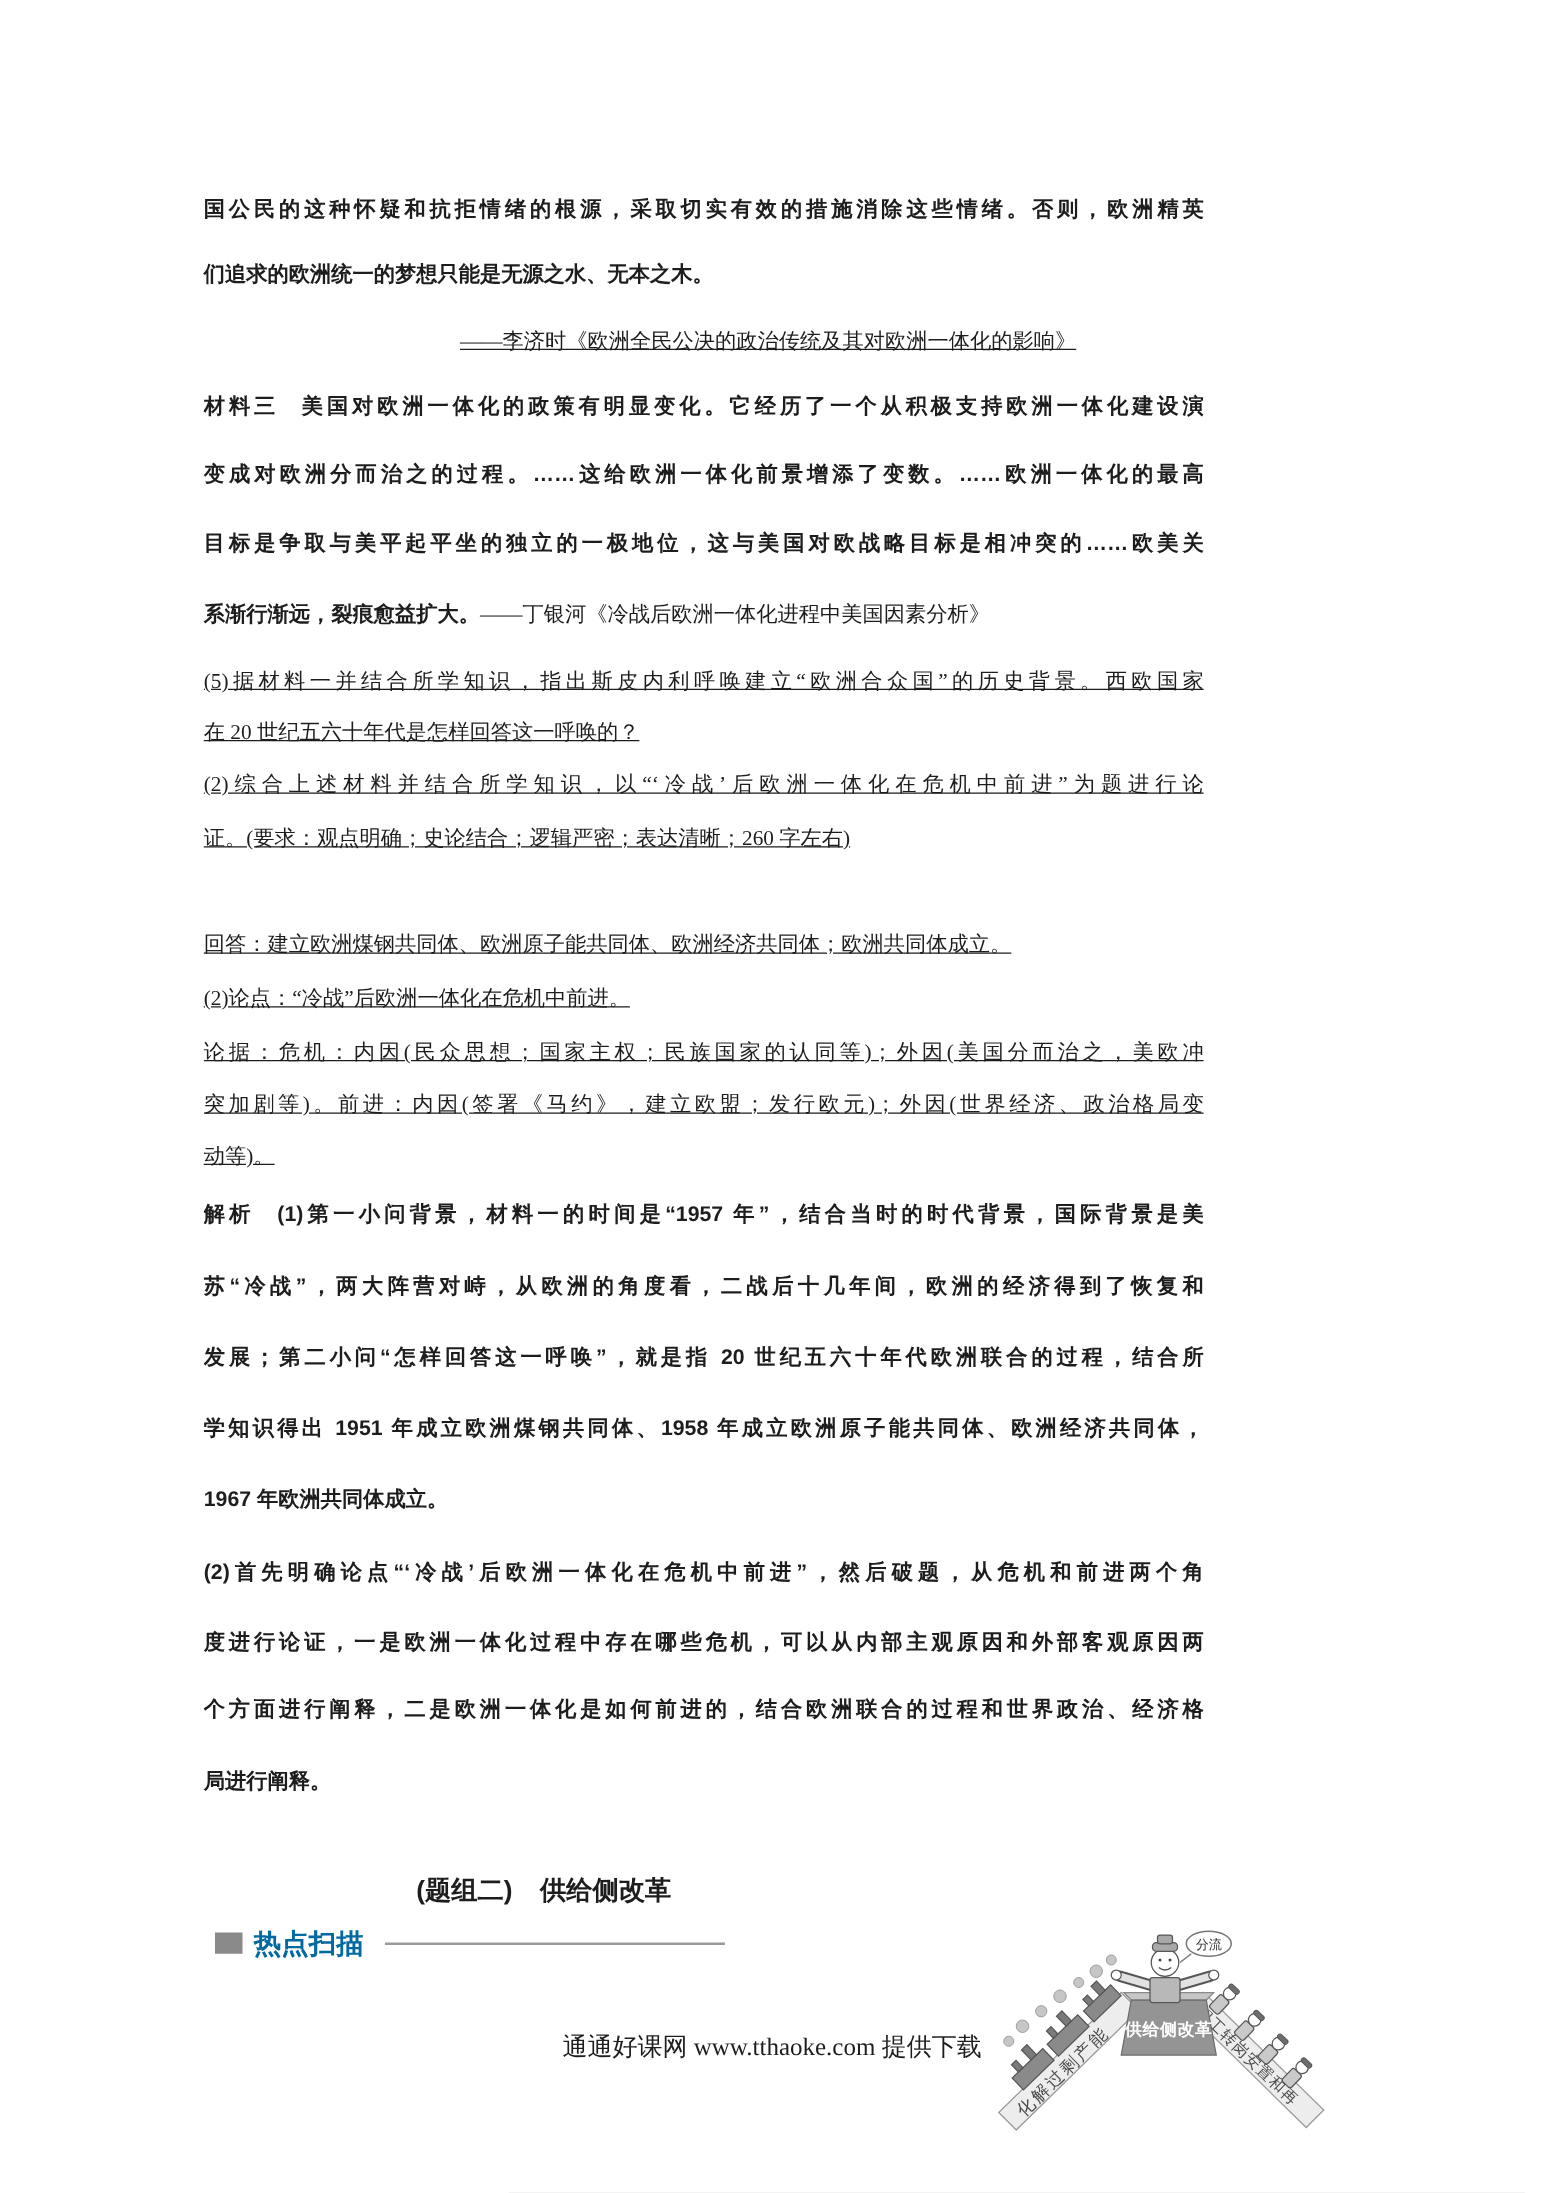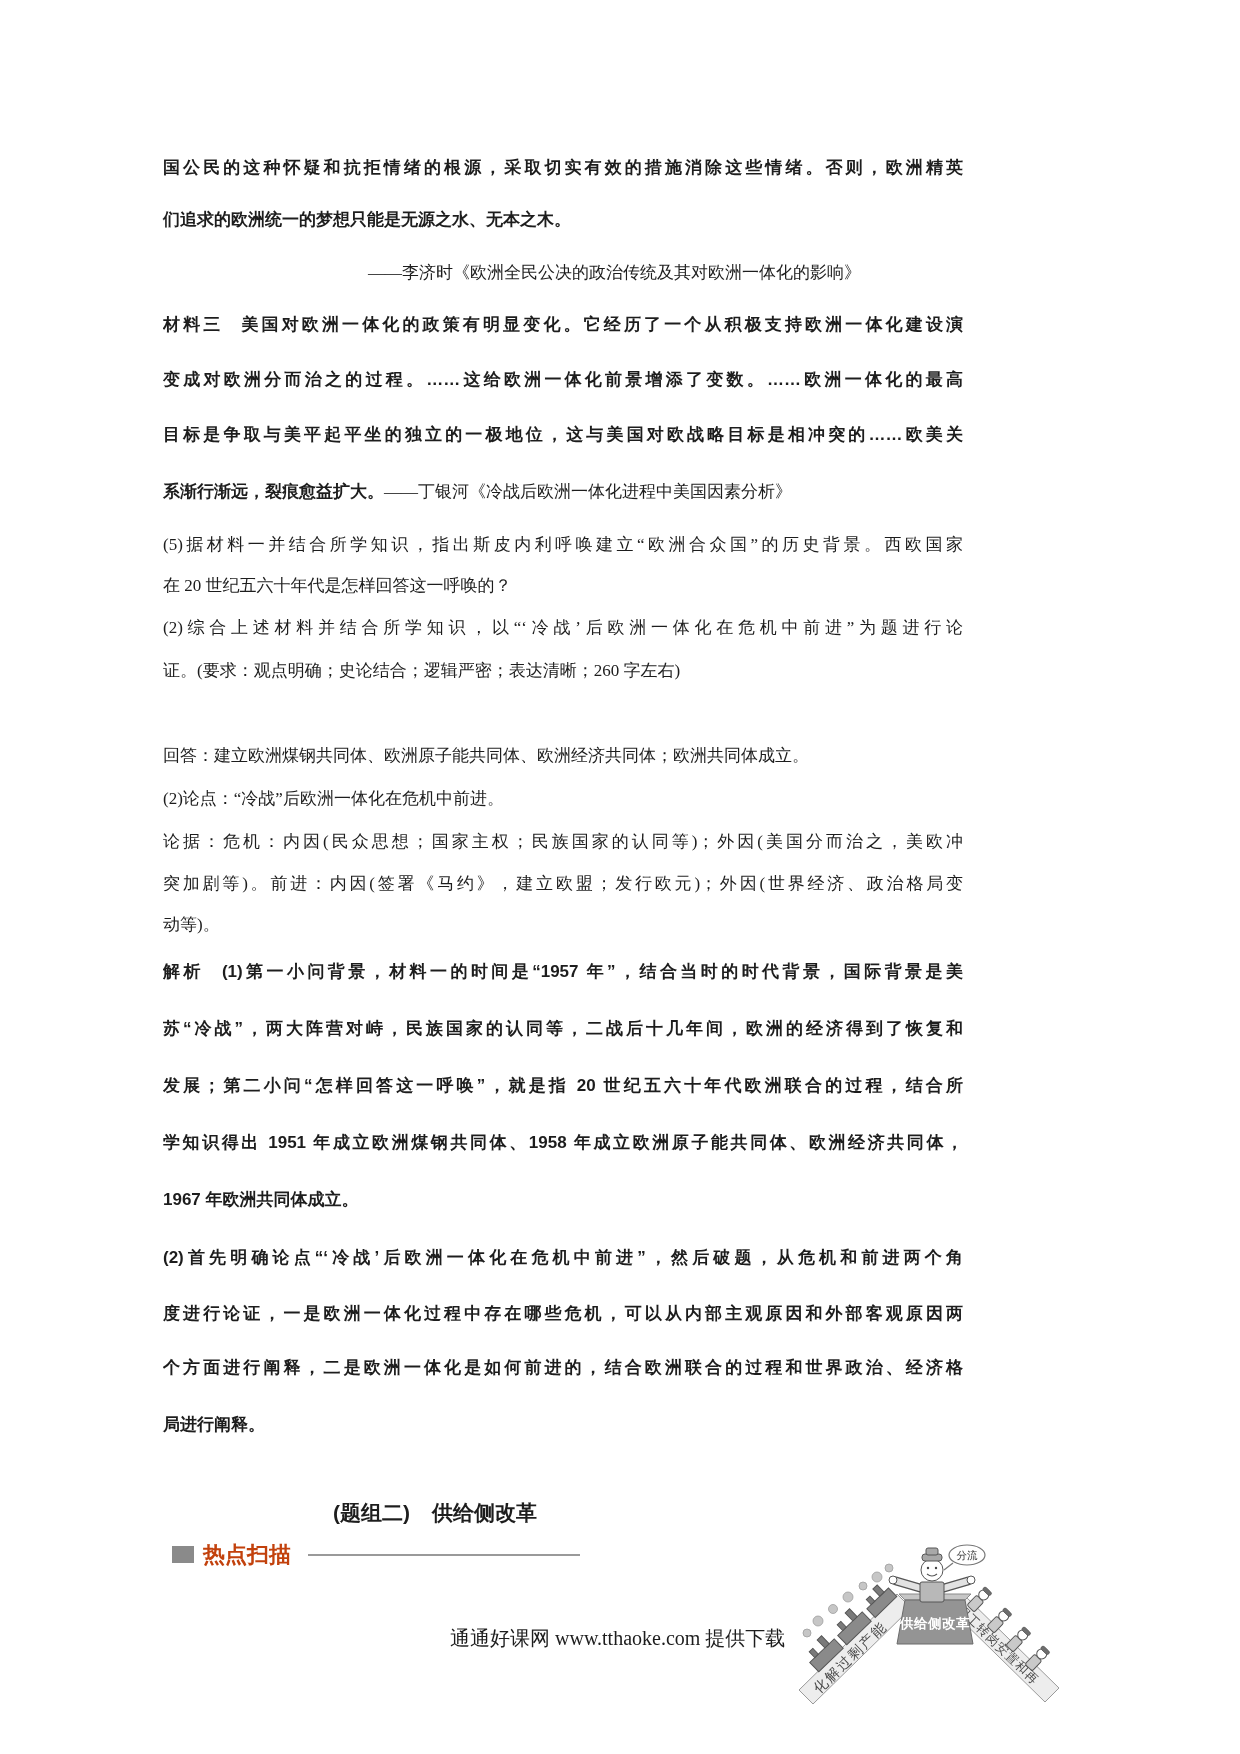--- a/index.html
+++ b/index.html
@@ -20,37 +20,37 @@
     font-size:17px;
     white-space:nowrap;
   }
   .ln.full{
     white-space:normal;
     text-align:justify;
     text-align-last:justify;
     overflow:hidden;
   }
   .b{font-family:"Liberation Sans","DejaVu Sans",sans-serif;font-weight:700;}
-  .r{font-family:"Liberation Serif","DejaVu Serif",serif;font-weight:400;}
+  .r{font-family:"Liberation Serif","DejaVu Serif",serif;font-weight:400;text-decoration:underline;}
   .lbl{font-weight:700;padding-right:18px;font-family:"Liberation Sans","DejaVu Sans",sans-serif;}
   .lbl:empty{display:none;padding:0;}
   .tail{font-weight:400;font-family:"Liberation Serif","DejaVu Serif",serif;}
   .tail:empty{display:none;}
   .cite{padding-left:205px;width:595px;}
   .heading{
     position:absolute;left:333px;top:1499px;height:28px;line-height:28px;
     font-family:"Liberation Sans","DejaVu Sans",sans-serif;
     font-weight:700;font-size:21px;color:#1d1d1d;white-space:nowrap;
   }
   .heading .gap{margin-left:22px;}
   .hot-square{position:absolute;left:172px;top:1546px;width:22px;height:17px;background:#8a8a8a;}
   .hot-label{
     position:absolute;left:203px;top:1541px;height:28px;line-height:28px;
     font-family:"Liberation Sans","DejaVu Sans",sans-serif;
-    font-weight:700;font-size:22px;color:#c2410c;white-space:nowrap;
+    font-weight:700;font-size:22px;color:#0369a1;white-space:nowrap;
   }
   .hot-line{position:absolute;left:308px;top:1554px;width:272px;height:2px;background:#9a9a9a;}
   .footer{
     position:absolute;left:450px;top:1624px;height:28px;line-height:28px;
     font-size:20px;color:#1d1d1d;white-space:nowrap;
     font-family:"Liberation Serif","DejaVu Serif",serif;
   }
   .cartoon{position:absolute;left:793px;top:1536px;width:272px;height:178px;}
   .band{fill:#ededed;stroke:#9a9a9a;stroke-width:1;}
   .smoke{fill:#c6c6c6;stroke:#9e9e9e;stroke-width:0.8;}
@@ -76,21 +76,21 @@
   <div class="ln r full" style="top:531px"><span>(5)据材料一并结合所学知识，指出斯皮内利呼唤建立“欧洲合众国”的历史背景。西欧国家</span></div>
   <div class="ln r" style="top:572px"><span>在 20 世纪五六十年代是怎样回答这一呼唤的？</span></div>
   <div class="ln r full" style="top:614px"><span>(2)综合上述材料并结合所学知识，以“‘冷战’后欧洲一体化在危机中前进”为题进行论</span></div>
   <div class="ln r" style="top:657px"><span>证。(要求：观点明确；史论结合；逻辑严密；表达清晰；260 字左右)</span></div>
   <div class="ln r" style="top:742px"><span>回答：建立欧洲煤钢共同体、欧洲原子能共同体、欧洲经济共同体；欧洲共同体成立。</span></div>
   <div class="ln r" style="top:785px"><span>(2)论点：“冷战”后欧洲一体化在危机中前进。</span></div>
   <div class="ln r full" style="top:828px"><span>论据：危机：内因(民众思想；国家主权；民族国家的认同等)；外因(美国分而治之，美欧冲</span></div>
   <div class="ln r full" style="top:870px"><span>突加剧等)。前进：内因(签署《马约》，建立欧盟；发行欧元)；外因(世界经济、政治格局变</span></div>
   <div class="ln r" style="top:911px"><span>动等)。</span></div>
   <div class="ln b full" style="top:958px"><span class="lbl">解析</span><span>(1)第一小问背景，材料一的时间是“1957 年”，结合当时的时代背景，国际背景是美</span></div>
-  <div class="ln b full" style="top:1015px"><span>苏“冷战”，两大阵营对峙，民族国家的认同等，二战后十几年间，欧洲的经济得到了恢复和</span></div>
+  <div class="ln b full" style="top:1015px"><span>苏“冷战”，两大阵营对峙，从欧洲的角度看，二战后十几年间，欧洲的经济得到了恢复和</span></div>
   <div class="ln b full" style="top:1072px"><span>发展；第二小问“怎样回答这一呼唤”，就是指 20 世纪五六十年代欧洲联合的过程，结合所</span></div>
   <div class="ln b full" style="top:1129px"><span>学知识得出 1951 年成立欧洲煤钢共同体、1958 年成立欧洲原子能共同体、欧洲经济共同体，</span></div>
   <div class="ln b" style="top:1186px"><span>1967 年欧洲共同体成立。</span></div>
   <div class="ln b full" style="top:1244px"><span>(2)首先明确论点“‘冷战’后欧洲一体化在危机中前进”，然后破题，从危机和前进两个角</span></div>
   <div class="ln b full" style="top:1300px"><span>度进行论证，一是欧洲一体化过程中存在哪些危机，可以从内部主观原因和外部客观原因两</span></div>
   <div class="ln b full" style="top:1354px"><span>个方面进行阐释，二是欧洲一体化是如何前进的，结合欧洲联合的过程和世界政治、经济格</span></div>
   <div class="ln b" style="top:1411px"><span>局进行阐释。</span></div>
 
   <div class="heading">
     <span>(题组二)</span><span class="gap">供给侧改革</span>

